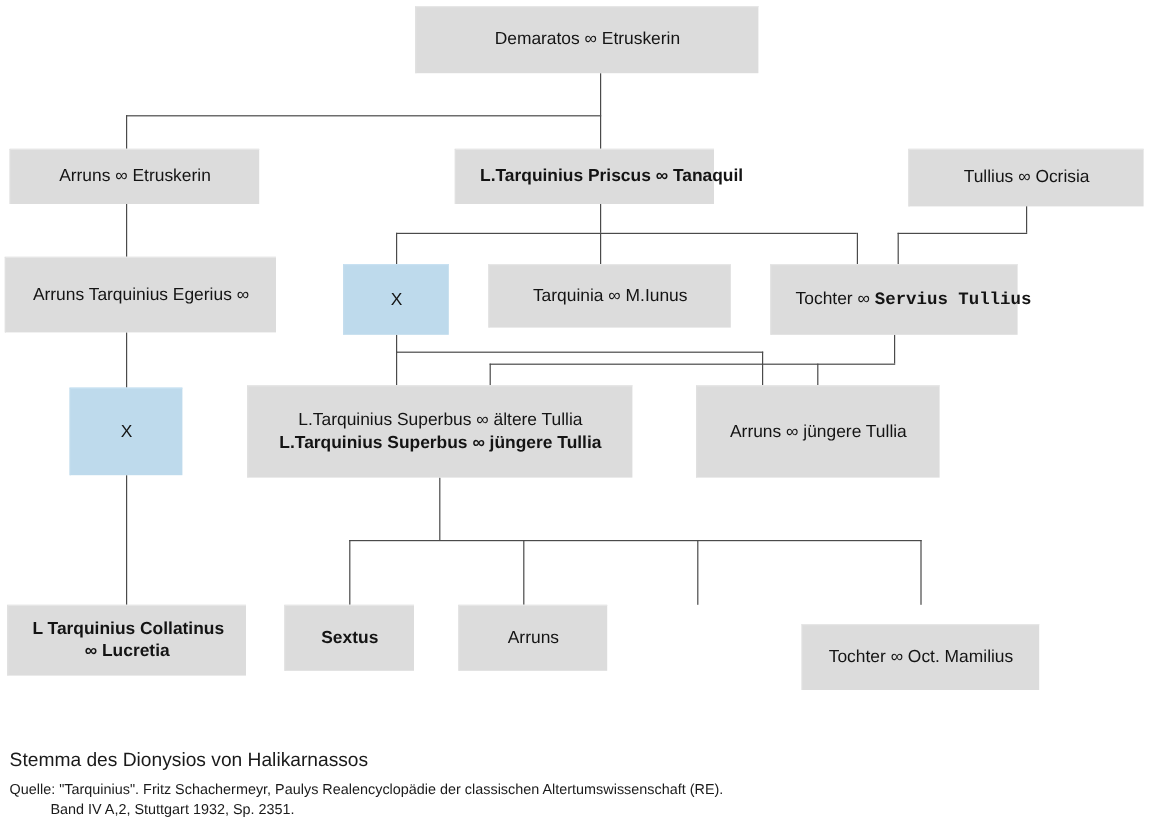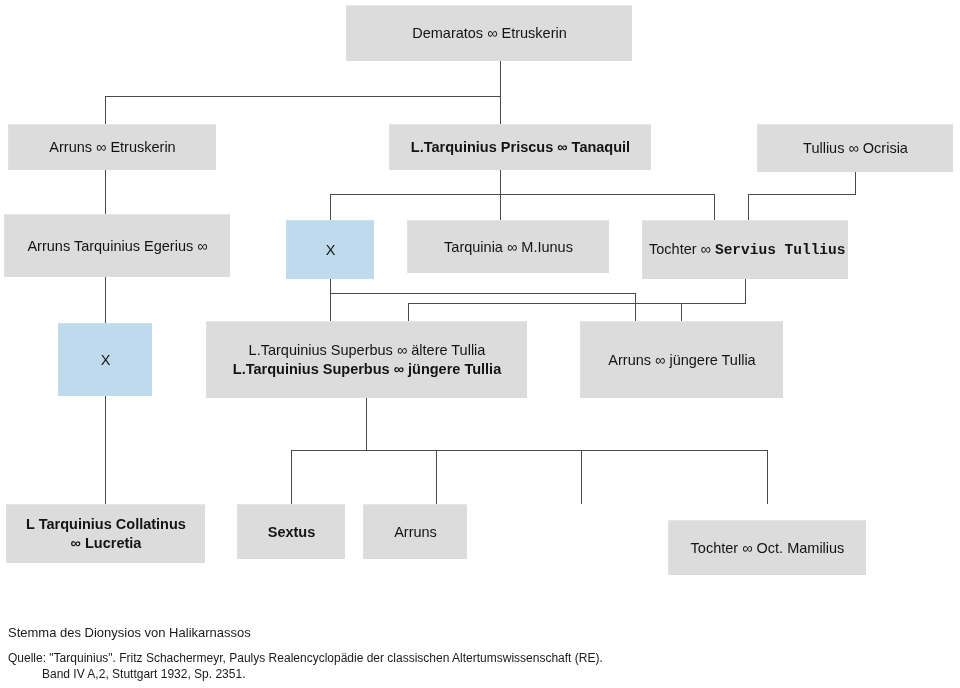--- a/index.html
+++ b/index.html
@@ -37,41 +37,41 @@
     z-index: 2;
   }
   .node.blue {
     background: #bedaec;
     border-top: 1px solid #c8e1f2;
     border-left: 1px solid #c2dcee;
   }
   .node .lines {
     display: block;
     width: 100%;
-    padding: 0 6px;
+    padding: 0 20px;
     box-sizing: border-box;
   }
   .node .ln { display: block; white-space: nowrap; }
   .node .ln.b { font-weight: bold; }
   .node .seg-b { font-weight: bold; font-family: Liberation Mono, monospace; }
 
   .conn {
     position: absolute;
     background: #4a4a4a;
     z-index: 1;
   }
   .conn.h { height: 1px; }
   .conn.v { width: 1px; }
 
   .caption {
     position: absolute;
     left: 8px;
   }
   .caption-title {
-    font-size: 13px;
+    font-size: 16px;
     color: #1a1a1a;
     white-space: nowrap;
   }
   .caption-src {
     font-size: 12px;
     line-height: 16px;
     color: #1a1a1a;
     white-space: nowrap;
   }
   .caption-src .indent { padding-left: 34px; display: block; }
@@ -124,21 +124,21 @@
       <span class="ln">Demaratos ∞ Etruskerin</span>
     </span>
   </div>
 
   <div class="node" style="left:8px; top:124px; width:208px; height:46px;">
     <span class="lines">
       <span class="ln">Arruns ∞ Etruskerin</span>
     </span>
   </div>
 
-  <div class="node" style="left:389px; top:124px; width:262px; height:46px;justify-content:flex-end;">
+  <div class="node" style="left:379px; top:124px; width:216px; height:46px;justify-content:flex-end;">
     <span class="lines">
       <span class="ln b">L.Tarquinius Priscus ∞ Tanaquil</span>
     </span>
   </div>
 
   <div class="node" style="left:757px; top:124px; width:196px; height:48px;">
     <span class="lines">
       <span class="ln">Tullius ∞ Ocrisia</span>
     </span>
   </div>
@@ -192,21 +192,21 @@
       <span class="ln b">∞ Lucretia</span>
     </span>
   </div>
 
   <div class="node" style="left:237px; top:504px; width:108px; height:55px;">
     <span class="lines">
       <span class="ln b">Sextus</span>
     </span>
   </div>
 
-  <div class="node" style="left:363px; top:504px; width:104px; height:55px;">
+  <div class="node" style="left:382px; top:504px; width:124px; height:55px;">
     <span class="lines">
       <span class="ln">Arruns</span>
     </span>
   </div>
 
 
   <div class="node" style="left:668px; top:520px; width:198px; height:55px;">
     <span class="lines">
       <span class="ln">Tochter ∞ Oct. Mamilius</span>
     </span>

